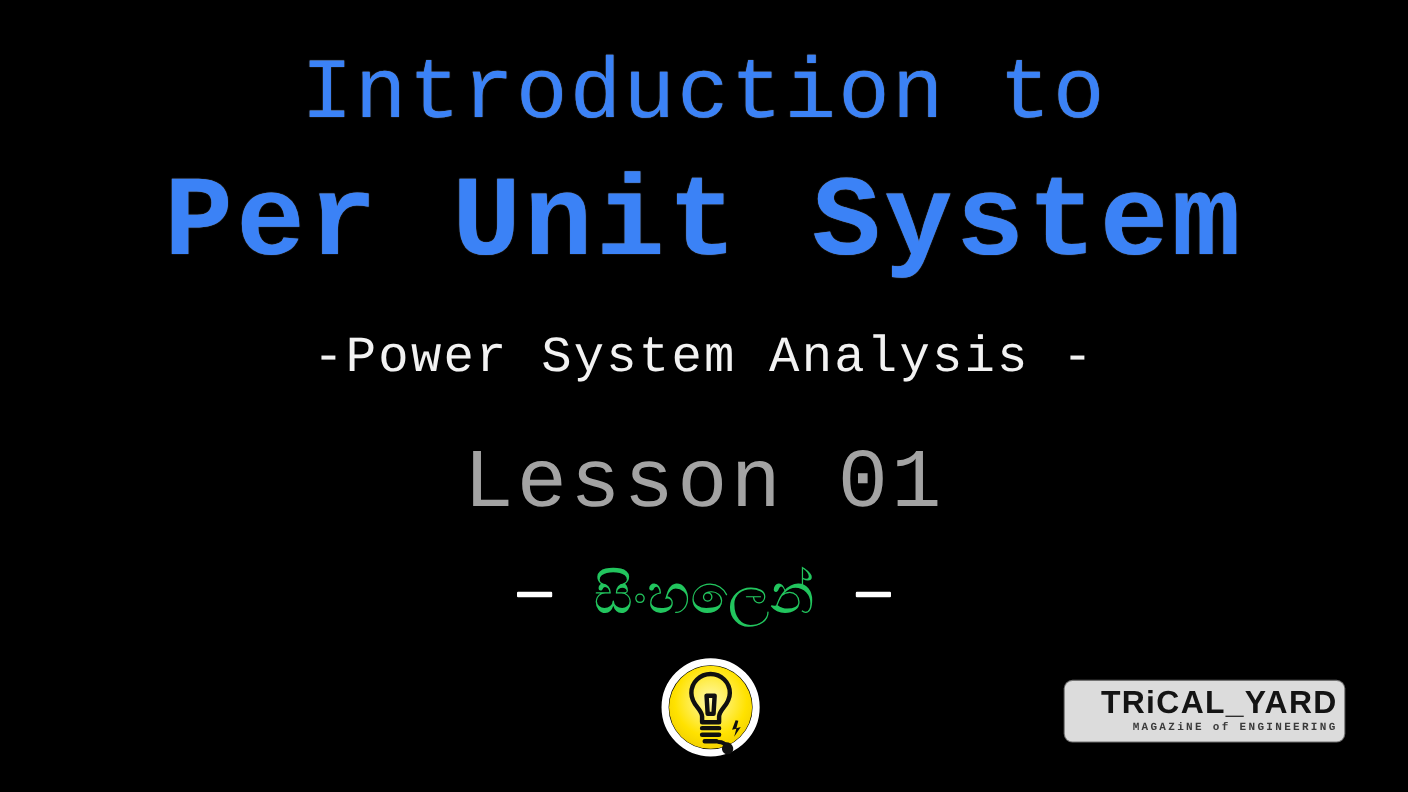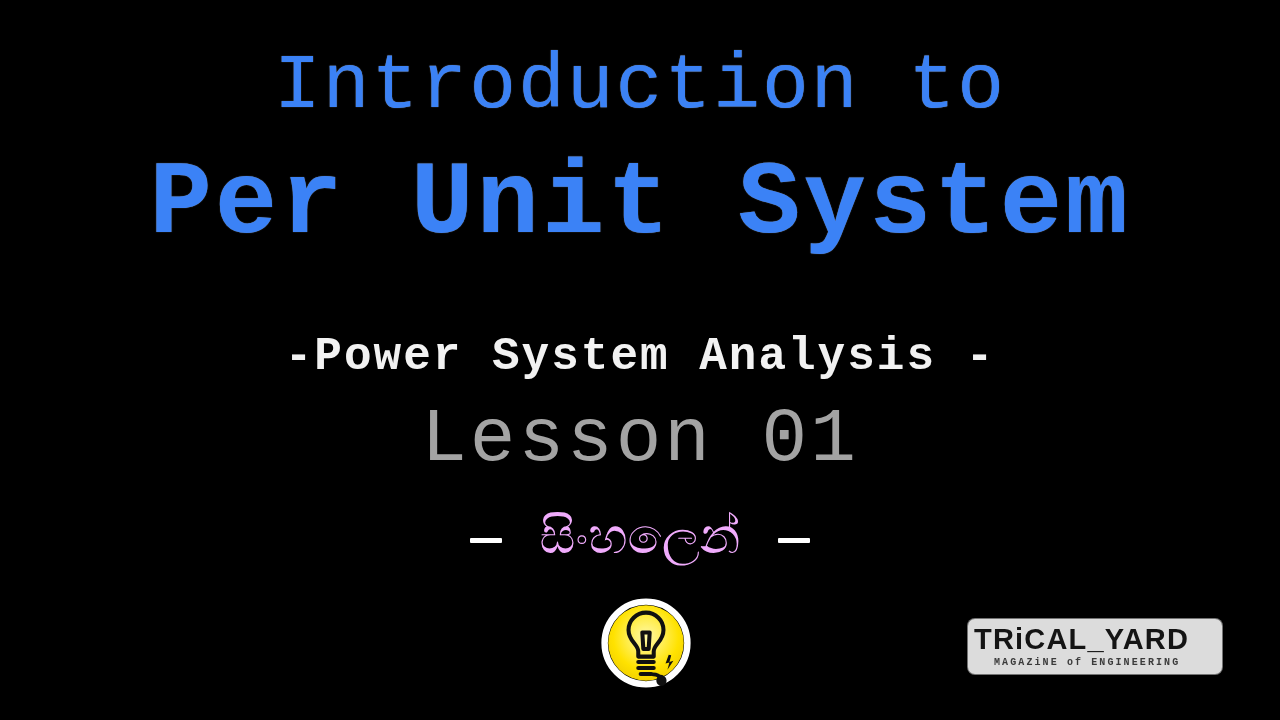--- a/index.html
+++ b/index.html
@@ -45,23 +45,22 @@
     letter-spacing: 3px;
     font-weight: 700;
     text-shadow: 0 0 1px rgba(255,255,255,0.5);
   }
 
   #subtitle {
     top: 294px;
     font-size: 46px;
     line-height: 62px;
     letter-spacing: 2px;
-    font-weight: 700;
+    font-weight: 400;
     color: #f2f2f2;
-    margin-top: 32px;
   }
 
   #lesson {
     top: 392px;
     font-size: 76px;
     line-height: 96px;
     letter-spacing: 3px;
     font-weight: 400;
     color: #a3a3a3;
   }
@@ -78,22 +77,22 @@
     justify-content: center;
     gap: 38px;
   }
   .dash {
     width: 32px;
     height: 5px;
     background: #ffffff;
     border-radius: 1px;
   }
   #sinhala-text {
-    color: #f0abfc;
-    font-family: Liberation Mono, monospace;
+    color: #22c55e;
+    font-family: Liberation Sans, sans-serif;
     font-size: 50px;
     line-height: 72px;
     font-weight: 400;
     letter-spacing: 0px;
     white-space: nowrap;
   }
 
   
   #subscribe-button {
     position: absolute;
@@ -142,21 +141,21 @@
   #brand-watermark {
     position: absolute;
     left: 968px;
     top: 619px;
     width: 254px;
     height: 55px;
     background: #dcdcdc;
     border-radius: 7px;
     display: flex;
     flex-direction: column;
-    align-items: flex-start;
+    align-items: flex-end;
     justify-content: center;
     box-sizing: border-box;
     padding: 3px 6px 4px;
     box-shadow: 0 0 0 1px rgba(210,210,210,0.55);
   }
   #brand-name {
     color: #141414;
     font-family: "Liberation Sans", sans-serif;
     font-size: 29px;
     line-height: 31px;

